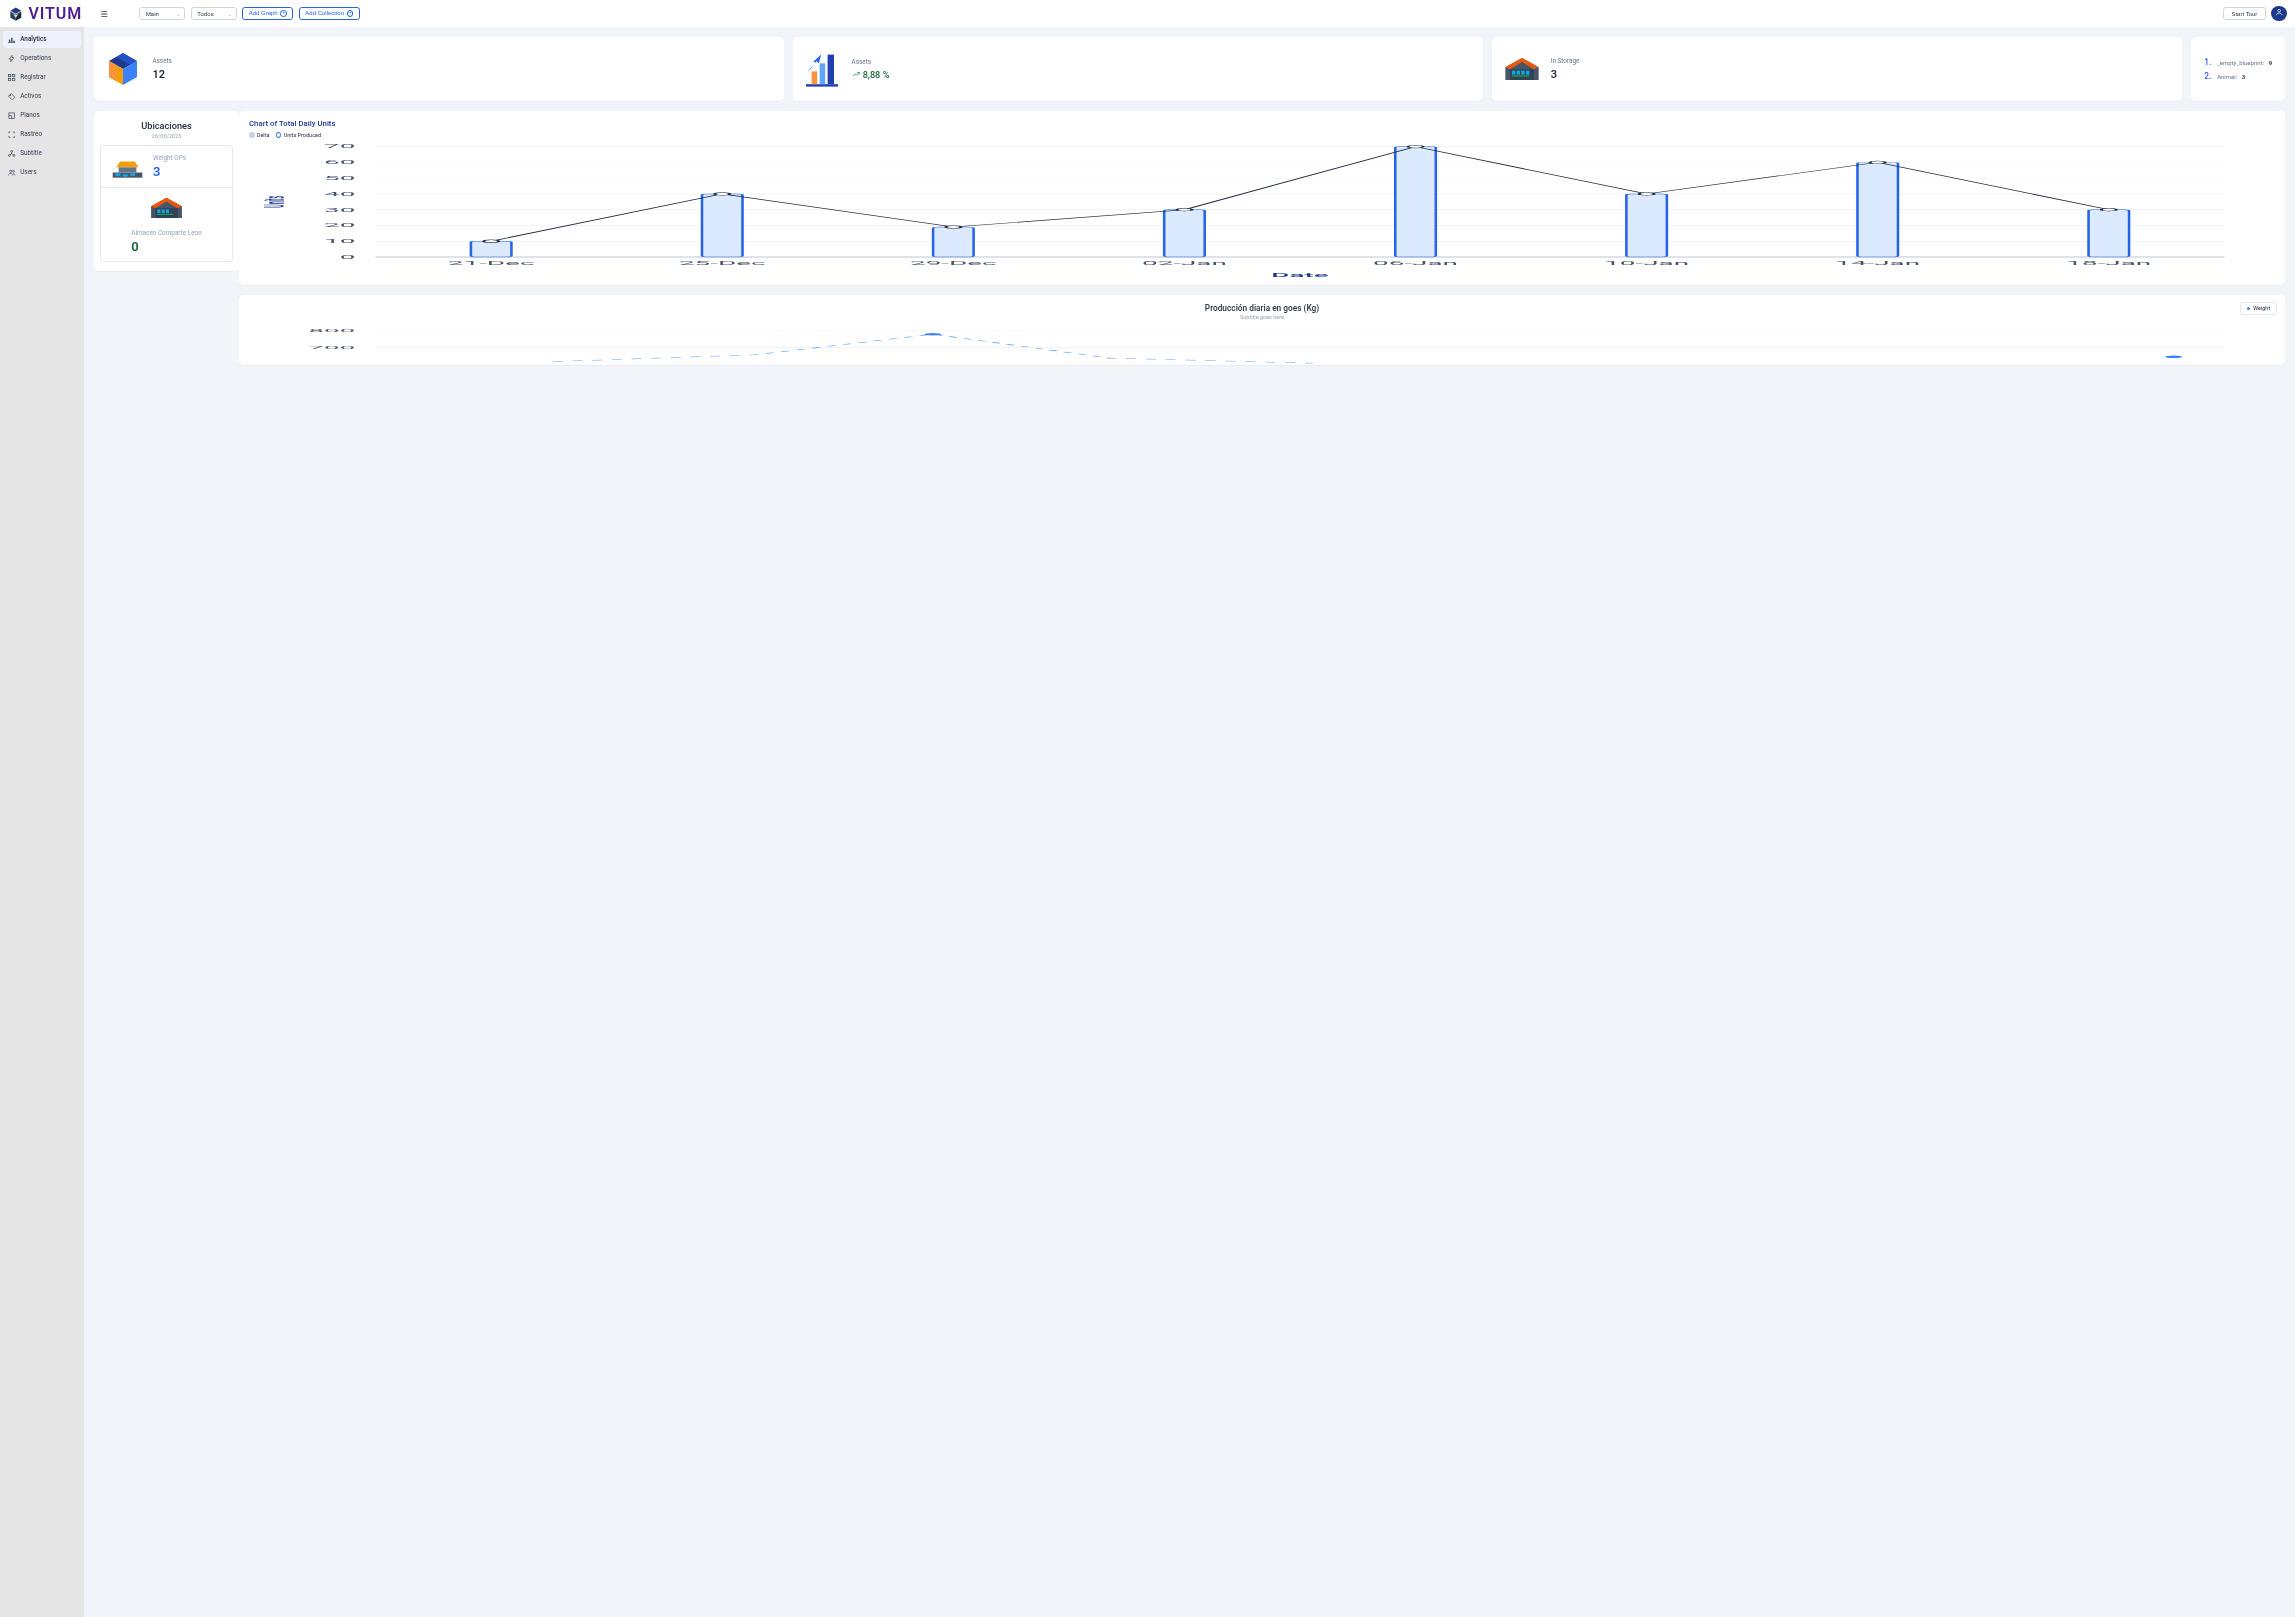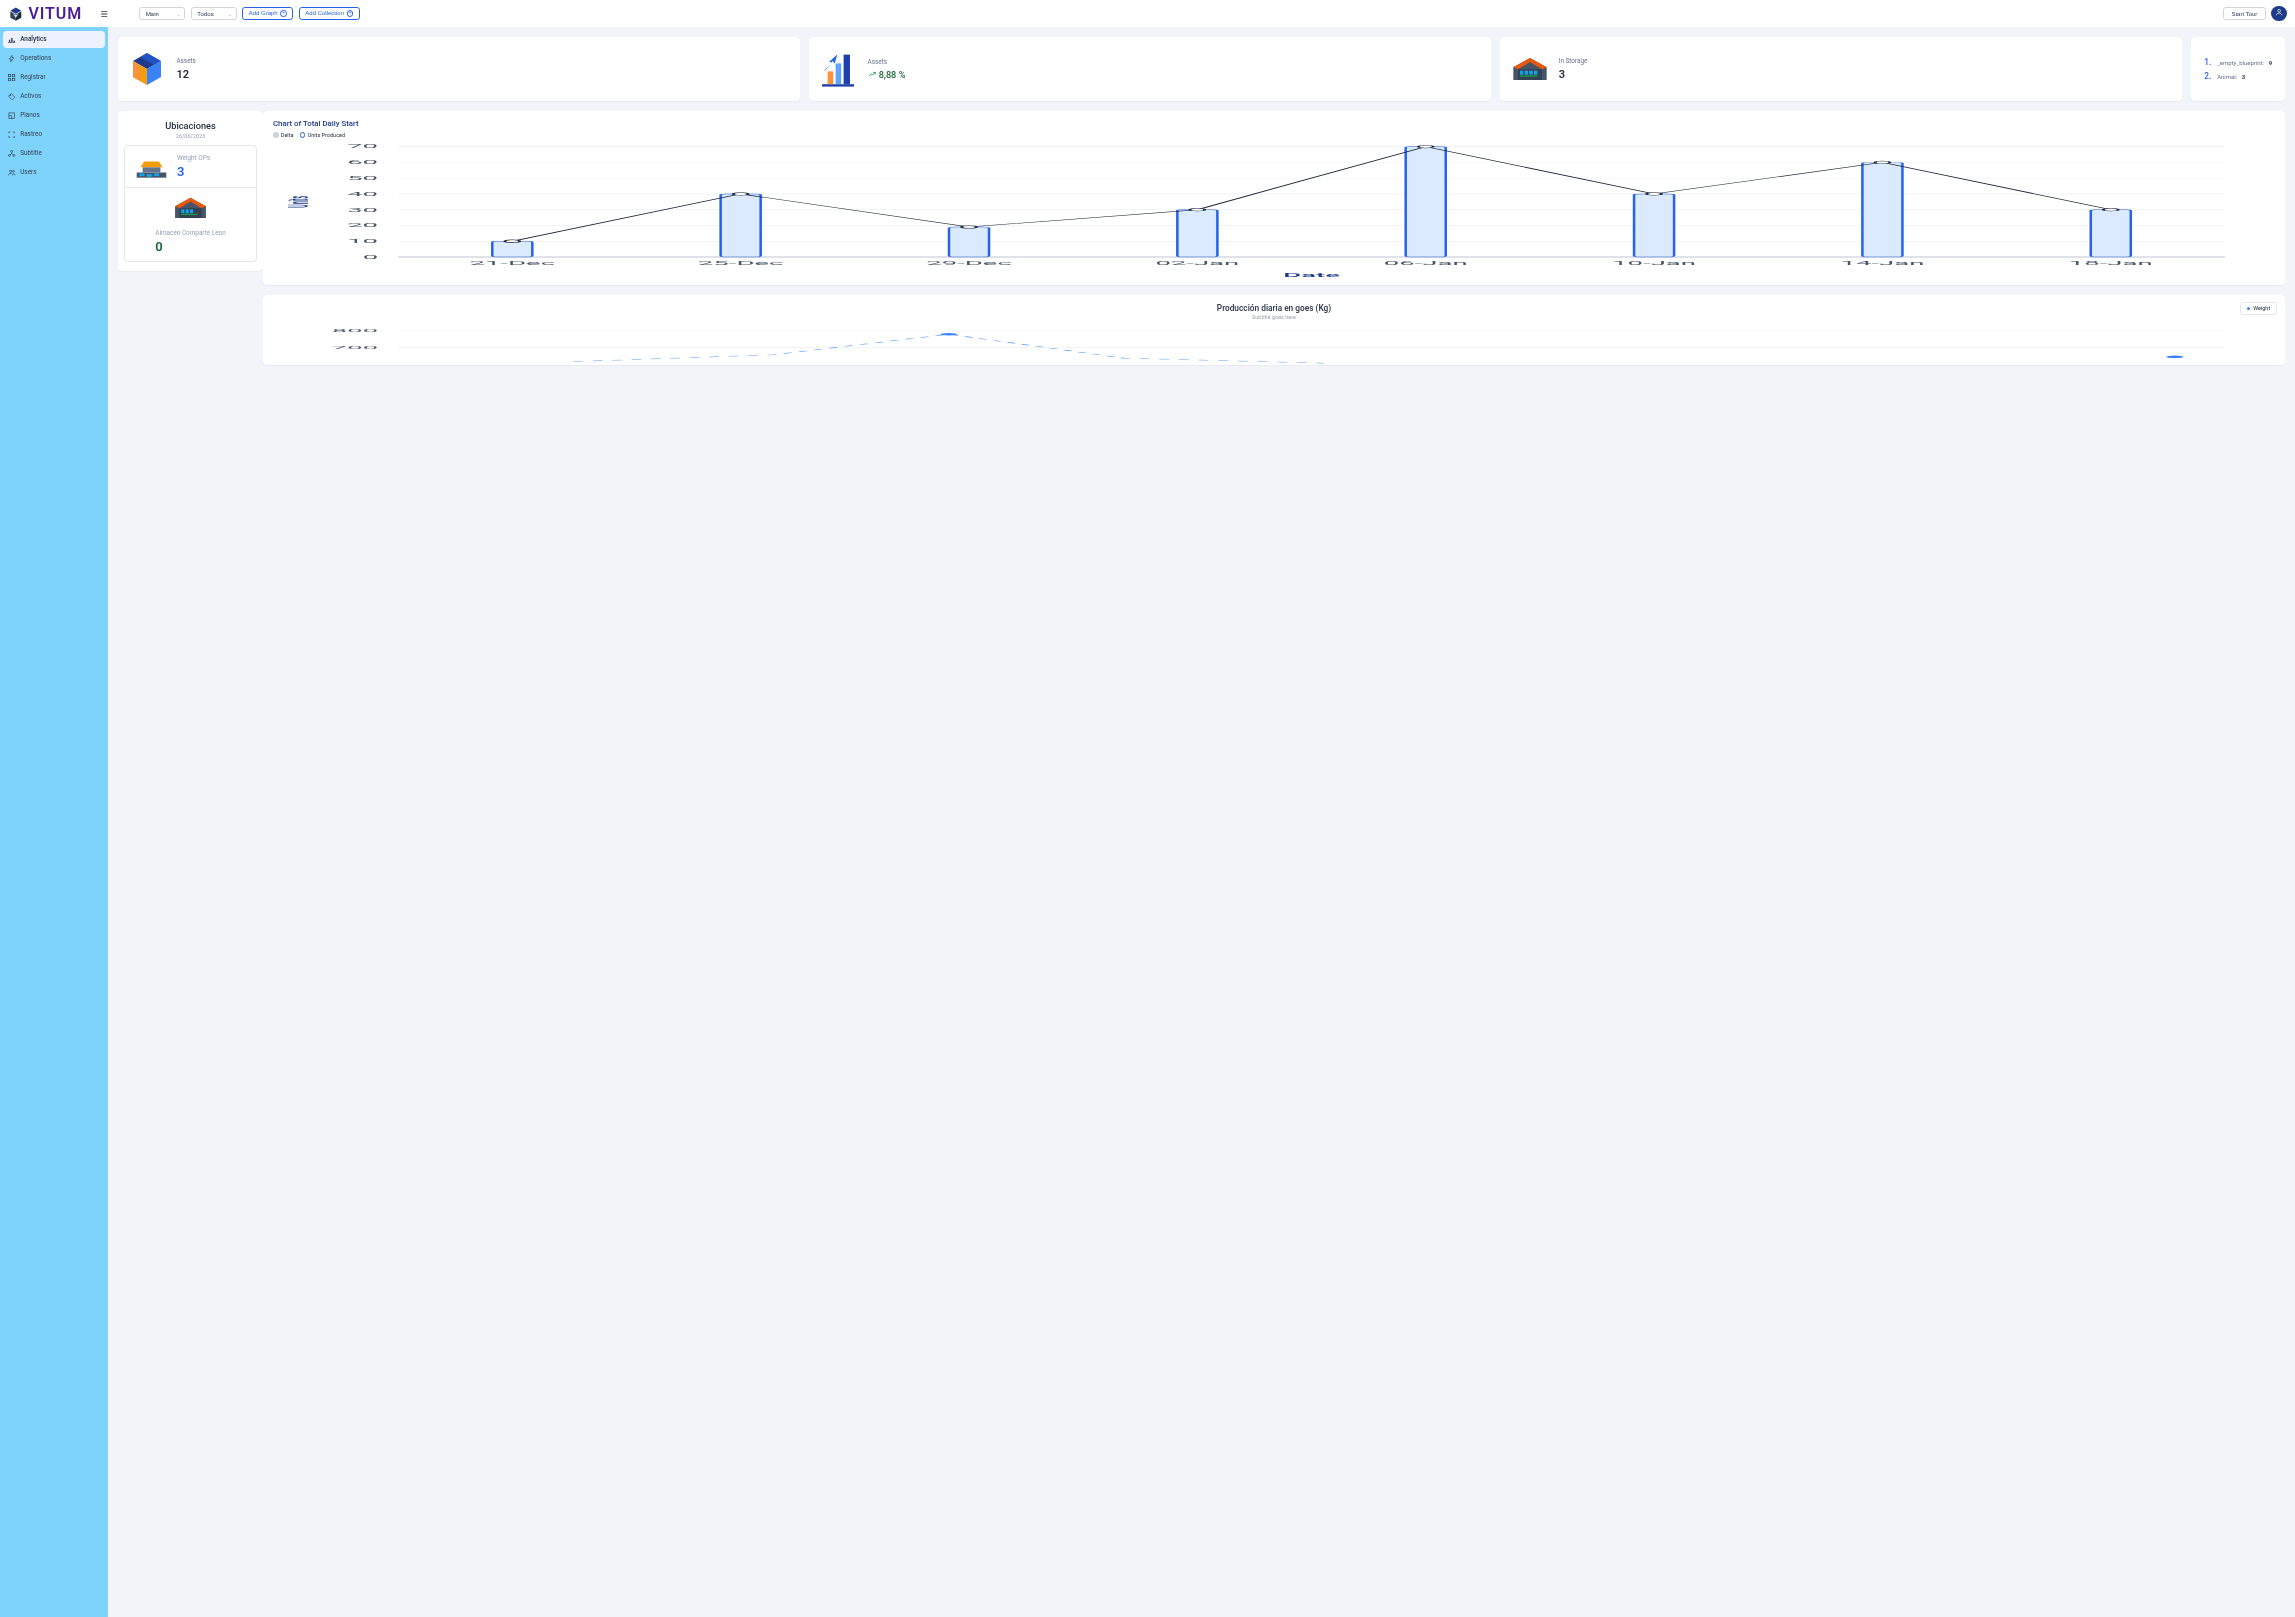--- a/index.html
+++ b/index.html
@@ -16,21 +16,21 @@
 
 .btn-outline { border: 0.5px solid #2563eb; color: #2563eb; background: #fff; border-radius: 2.8px; padding: 2.3px 5.5px; font-size: 6px; cursor: pointer; display: inline-flex; align-items: center; gap: 2.8px; }
 .btn-outline .plus-circ { width: 6.4px; height: 6.4px; border: 0.7px solid #2563eb; border-radius: 50%; display: inline-flex; align-items: center; justify-content: center; font-size: 4.6px; line-height: 1; }
 
 .topbar-spacer { flex: 1; }
 .btn-plain { border: 0.5px solid #d1d5db; background: #fff; border-radius: 2.8px; padding: 2.8px 7.3px; font-size: 6px; cursor: pointer; color: #334155; }
 .avatar { width: 15.6px; height: 15.6px; border-radius: 50%; background: #1e3a8a; display: flex; align-items: center; justify-content: center; cursor: pointer; }
 .avatar svg { width: 8.3px; height: 8.3px; }
 
 .shell { display: flex; }
-.sidebar { width: 108px; padding: 3.7px 2.8px; background: #7dd3fc; }
+.sidebar { width: 84px; padding: 3.7px 2.8px; background: #e5e5e5; }
 .nav-item { display: flex; align-items: center; gap: 4.6px; padding: 4.6px 5.5px; border-radius: 3.7px; font-size: 6.4px; color: #374151; cursor: pointer; margin-bottom: 1.8px; }
 .nav-item.active { background: #eef2ff; color: #1e293b; font-weight: 500; }
 .nav-icon { width: 7.3px; height: 7.3px; display: inline-flex; align-items: center; justify-content: center; color: #334155; }
 
 .main { flex: 1; background: #f1f5f9; padding: 10px; min-height: calc(100vh - 27px); }
 .cards-row { display: flex; gap: 9.2px; margin-bottom: 10px; }
 .card { background: #fff; border-radius: 4.6px; box-shadow: 0 0.5px 0.9px rgba(0,0,0,0.04); padding: 9.2px; }
 .stat-card { display: flex; align-items: center; gap: 9.2px; flex: 1; min-height: 64px; }
 .stat-card.last { flex: 0 0 92px; }
 .stat-icon { width: 40px; height: 40px; display: flex; align-items: center; justify-content: center; }
@@ -337,21 +337,21 @@
                 <div class="loc-name">Almacen Comparte Leon</div>
                 <div class="loc-count green">0</div>
               </div>
             </div>
           </div>
         </div>
       </div>
 
       <div class="right-col">
         <div class="card chart-card">
-          <div class="chart-title">Chart of Total Daily Start</div>
+          <div class="chart-title">Chart of Total Daily Units</div>
           <div class="legend">
             <div class="legend-item">
               <span class="legend-dot grey"></span>
               <span>Delta</span>
             </div>
             <div class="legend-item">
               <span class="legend-dot hollow"></span>
               <span>Units Produced</span>
             </div>
           </div>

